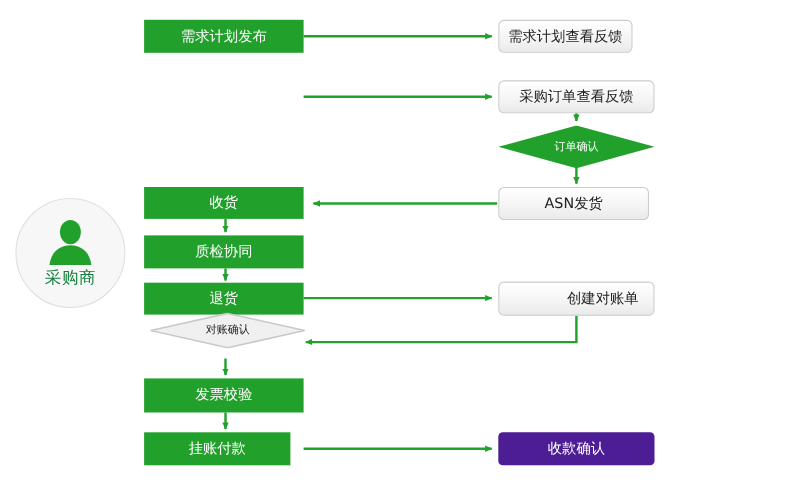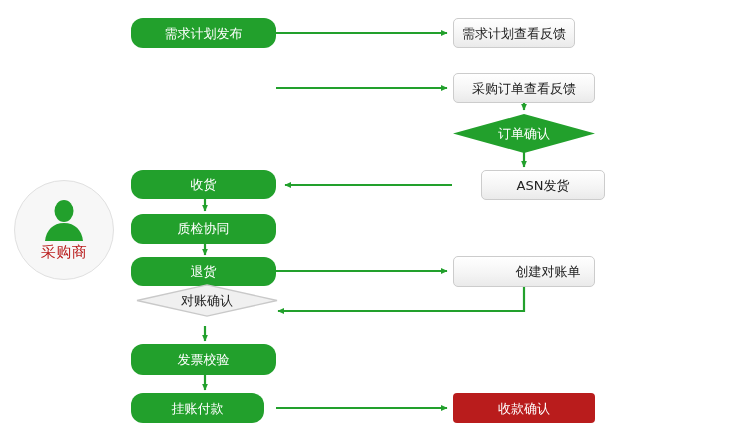--- a/index.html
+++ b/index.html
@@ -32,60 +32,60 @@
     justify-content: center;
   }
   .actor-icon {
     width: 46px;
     height: 42px;
     display: block;
     margin-bottom: 1px;
   }
   .actor-label {
     font-size: 15px;
-    color: #b91c1c;
+    color: #15803d;
     line-height: 1;
     margin-top: 2px;
     letter-spacing: 0.5px;
   }
   
   .node {
     position: absolute;
     box-sizing: border-box;
     display: flex;
     align-items: center;
     justify-content: center;
     font-size: 13px;
     line-height: 1;
     white-space: nowrap;
   }
   .node.green {
     background: #22a02c;
     color: #ffffff;
-    border-radius: 12px;
+    border-radius: 0;
   }
   .node.red {
-    background: #b91c1c;
+    background: #4c1d95;
     color: #ffffff;
     border-radius: 4px;
     justify-content: center;
   }
   .node.gray {
     background: linear-gradient(to bottom, #ffffff 0%, #f4f4f4 60%, #eaeaea 100%);
     color: #222222;
     border: 1px solid #cccccc;
     border-radius: 5px;
   }
   
   .diamond {
     position: absolute;
     display: flex;
     align-items: center;
     justify-content: center;
-    font-size: 13px;
+    font-size: 10px;
     line-height: 1;
     white-space: nowrap;
   }
   .diamond .dshape {
     position: absolute;
     inset: 0;
   }
   .diamond .dlabel {
     position: relative;
     z-index: 2;
@@ -191,21 +191,21 @@
     <span>采购订单查看反馈</span>
   </div>
 
   <div class="diamond green" style="left:453px; top:114px; width:142px; height:39px;">
     <svg class="dshape" viewBox="0 0 142 39" preserveAspectRatio="none">
       <polygon points="71,0 142,19.5 71,39 0,19.5" fill="#22a02c"></polygon>
     </svg>
     <span class="dlabel">订单确认</span>
   </div>
 
-  <div class="node gray" style="left:453px; top:170px; width:124px; height:30px;margin-left:28px;">
+  <div class="node gray" style="left:453px; top:170px; width:137px; height:30px;">
     <span>ASN发货</span>
   </div>
 
   <div class="node gray" style="left:453px; top:256px; width:142px; height:31px;padding-left:48px;">
     <span>创建对账单</span>
   </div>
 
   <div class="node red" style="left:453px; top:393px; width:142px; height:30px;">
     <span>收款确认</span>
   </div>

